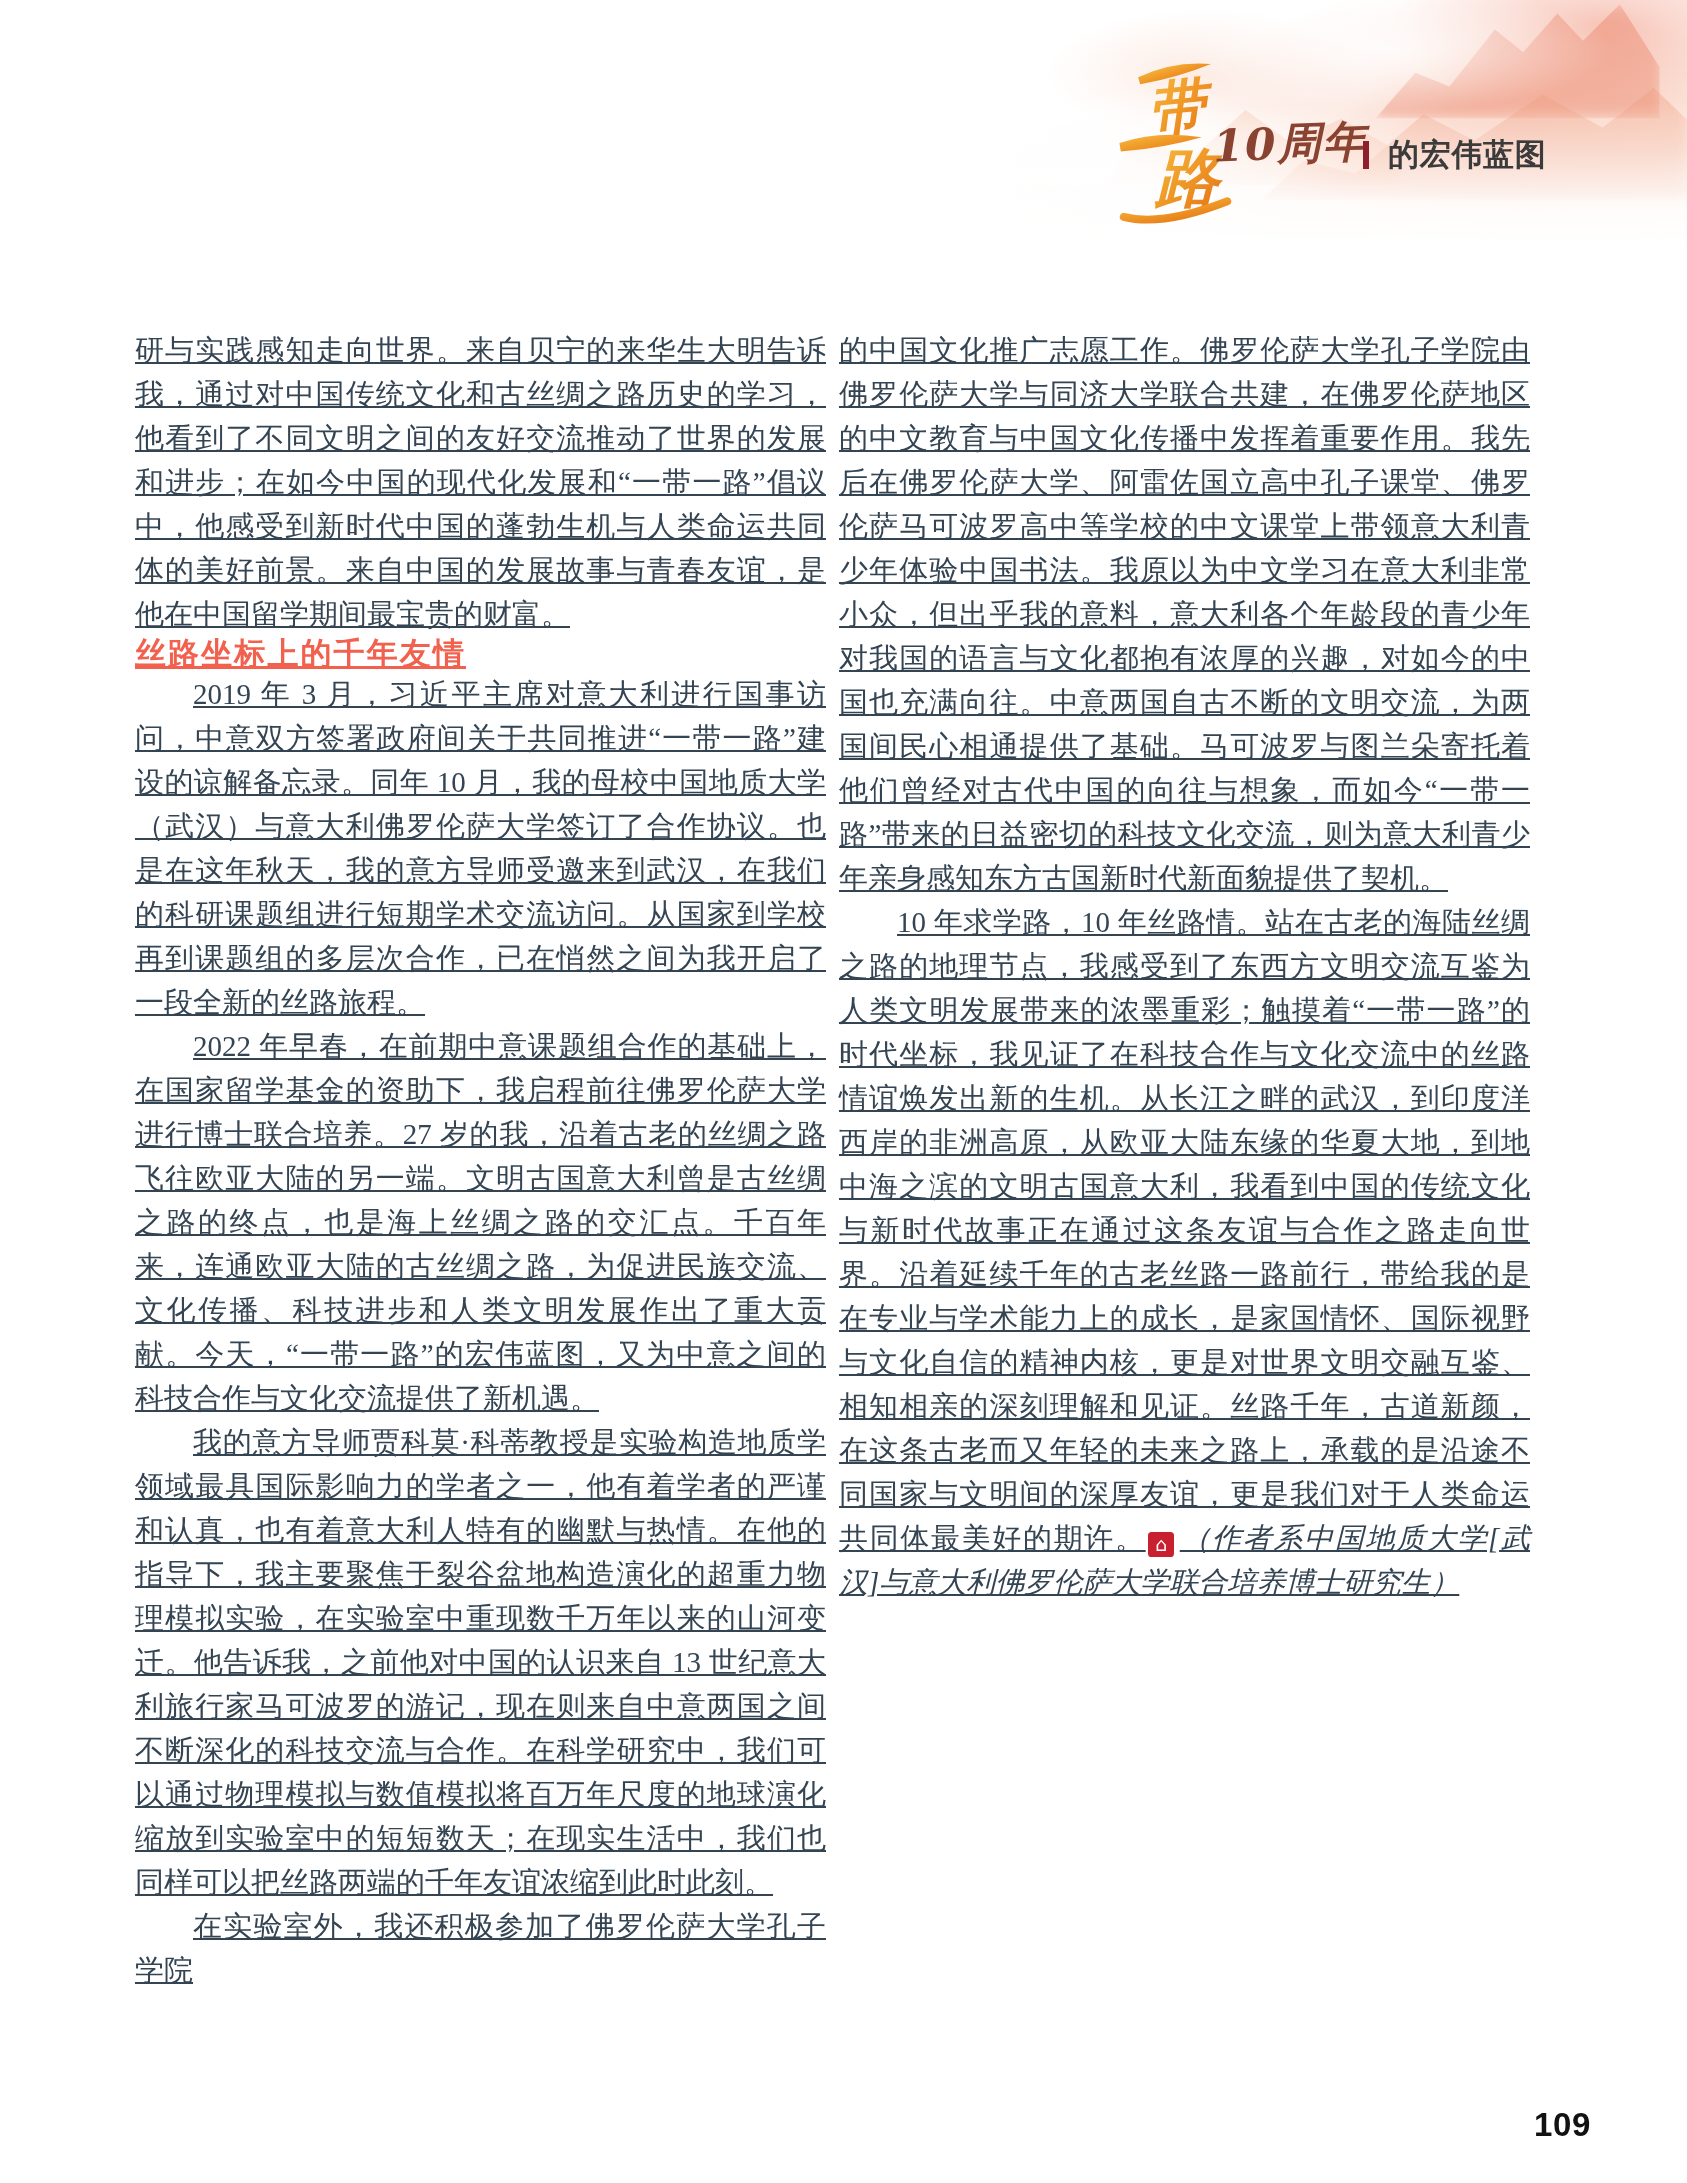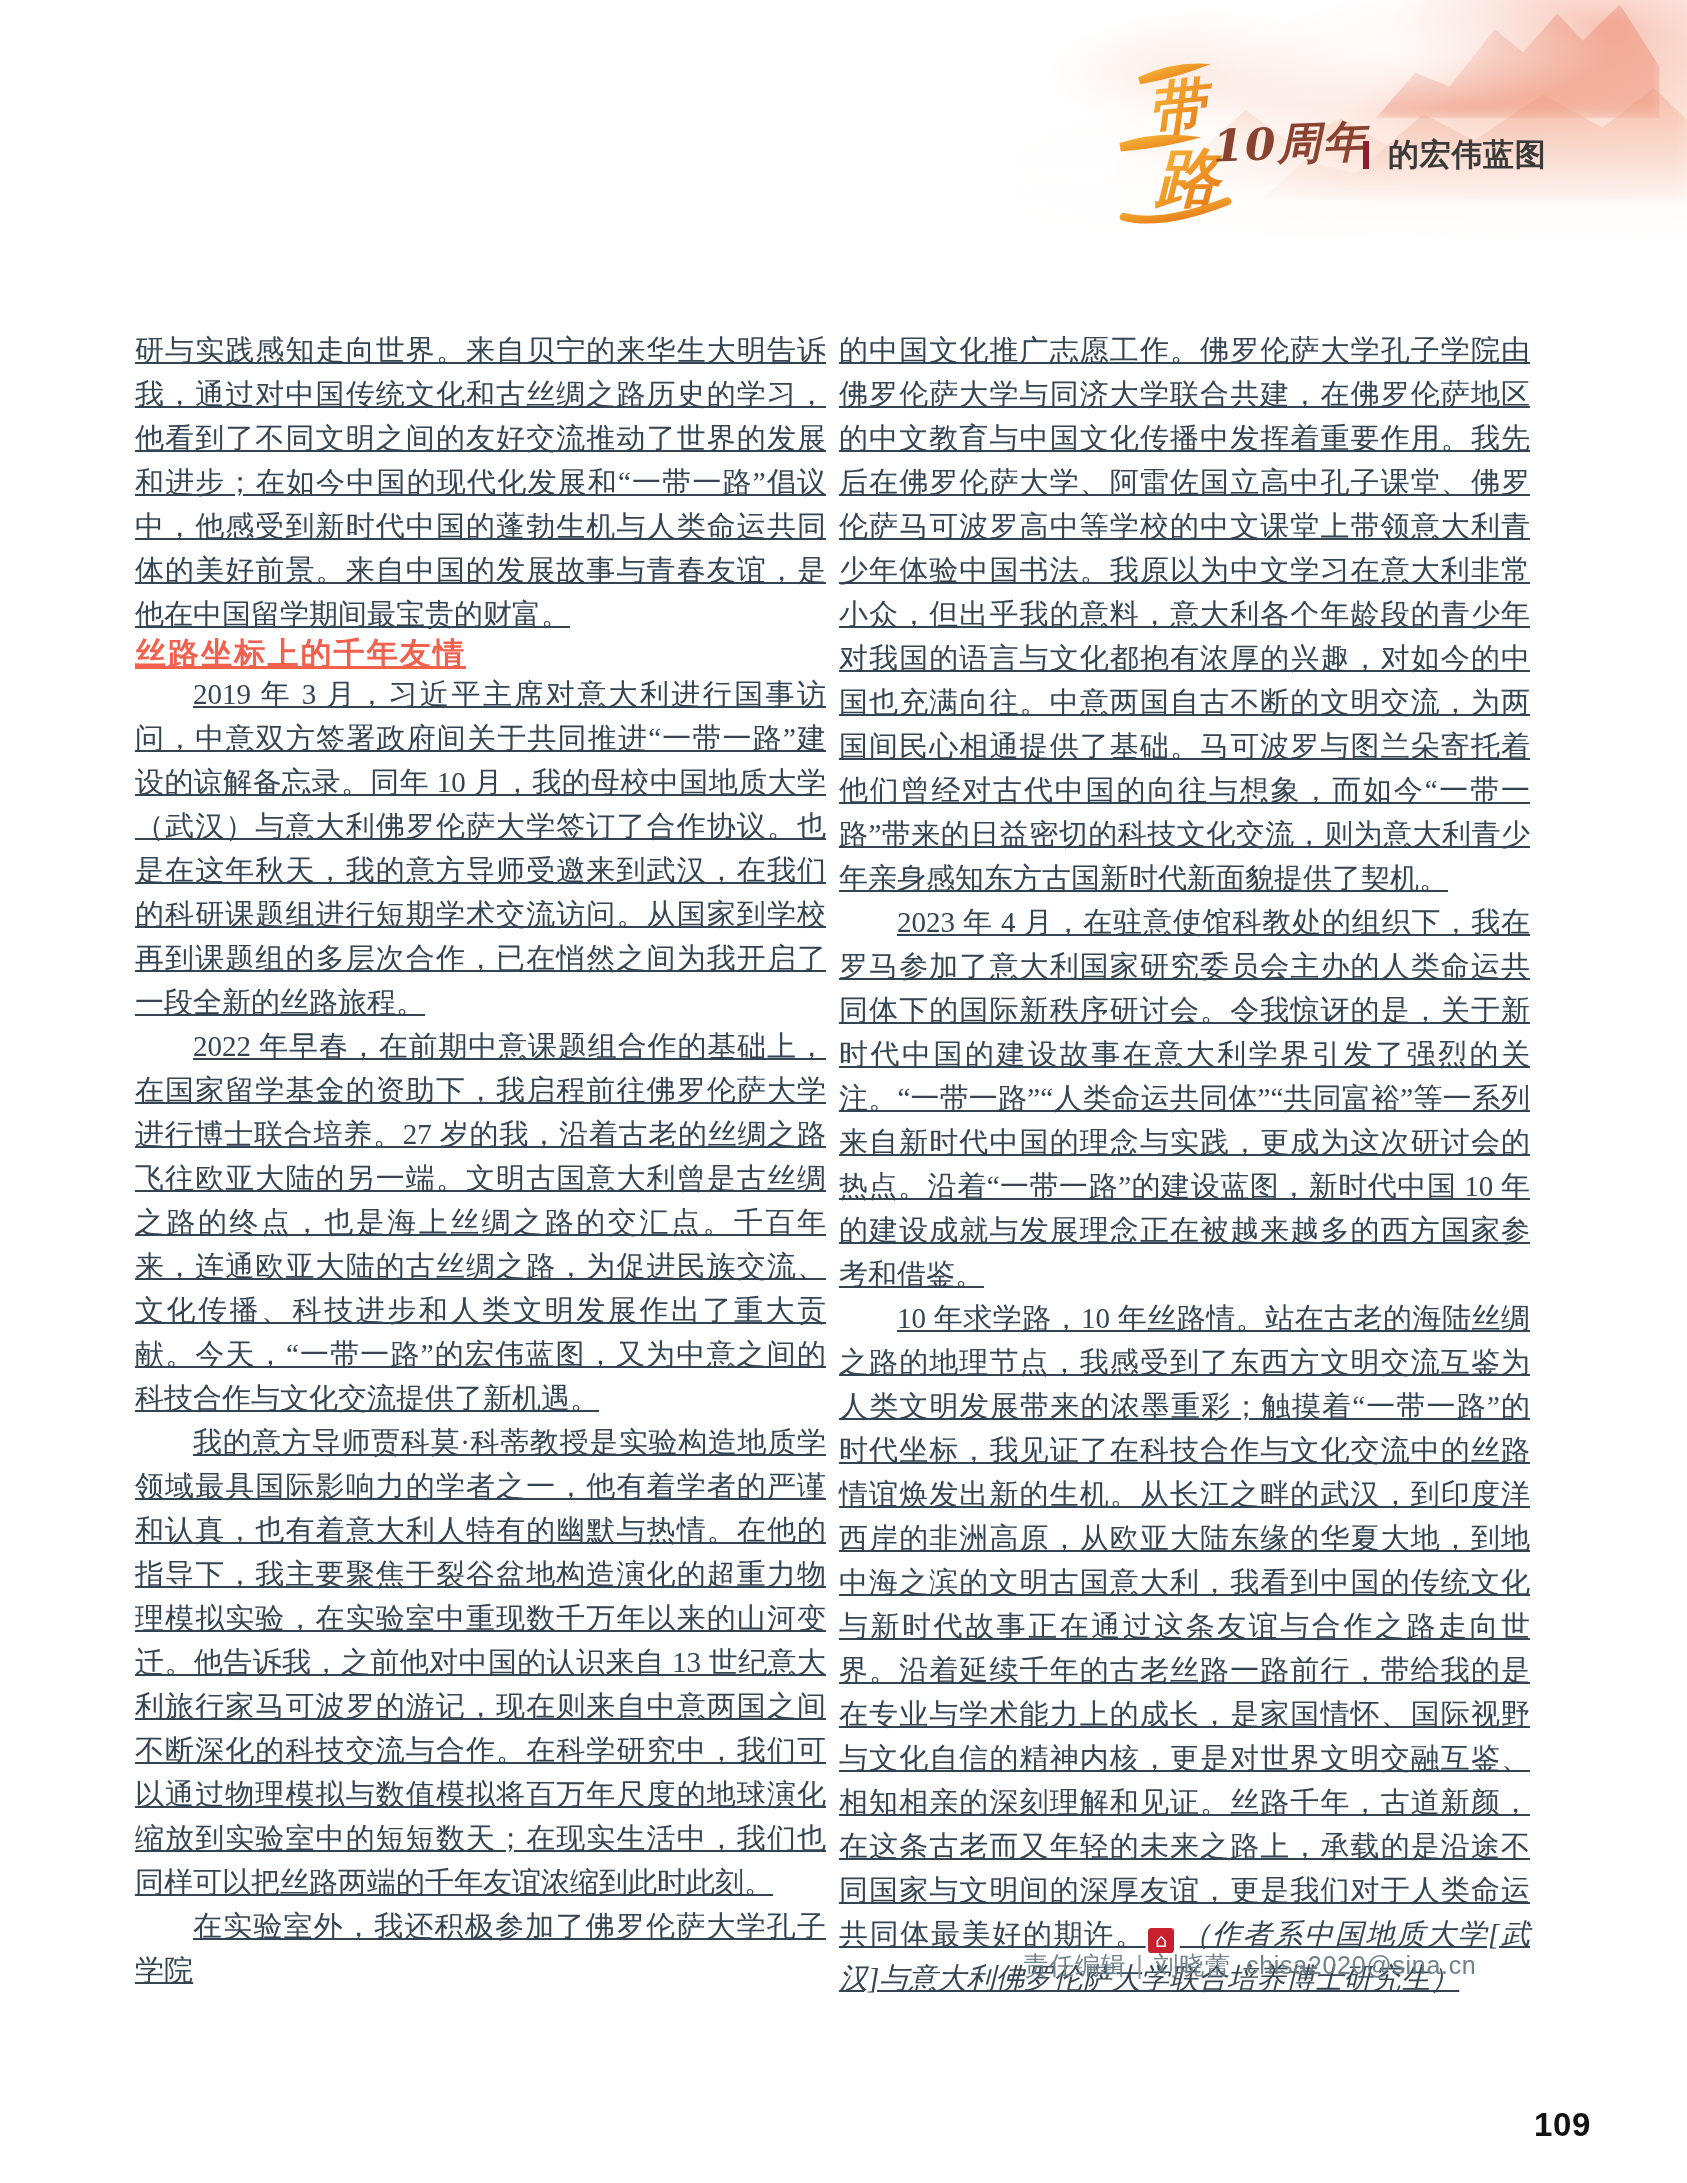--- a/index.html
+++ b/index.html
@@ -126,24 +126,20 @@
     <p>研与实践感知走向世界。来自贝宁的来华生大明告诉我，通过对中国传统文化和古丝绸之路历史的学习，他看到了不同文明之间的友好交流推动了世界的发展和进步；在如今中国的现代化发展和“一带一路”倡议中，他感受到新时代中国的蓬勃生机与人类命运共同体的美好前景。来自中国的发展故事与青春友谊，是他在中国留学期间最宝贵的财富。</p>
     <p class="sec-heading">丝路坐标上的千年友情</p>
     <p class="indent">2019 年 3 月，习近平主席对意大利进行国事访问，中意双方签署政府间关于共同推进“一带一路”建设的谅解备忘录。同年 10 月，我的母校中国地质大学（武汉）与意大利佛罗伦萨大学签订了合作协议。也是在这年秋天，我的意方导师受邀来到武汉，在我们的科研课题组进行短期学术交流访问。从国家到学校再到课题组的多层次合作，已在悄然之间为我开启了一段全新的丝路旅程。</p>
     <p class="indent">2022 年早春，在前期中意课题组合作的基础上，在国家留学基金的资助下，我启程前往佛罗伦萨大学进行博士联合培养。27 岁的我，沿着古老的丝绸之路飞往欧亚大陆的另一端。文明古国意大利曾是古丝绸之路的终点，也是海上丝绸之路的交汇点。千百年来，连通欧亚大陆的古丝绸之路，为促进民族交流、文化传播、科技进步和人类文明发展作出了重大贡献。今天，“一带一路”的宏伟蓝图，又为中意之间的科技合作与文化交流提供了新机遇。</p>
     <p class="indent">我的意方导师贾科莫·科蒂教授是实验构造地质学领域最具国际影响力的学者之一，他有着学者的严谨和认真，也有着意大利人特有的幽默与热情。在他的指导下，我主要聚焦于裂谷盆地构造演化的超重力物理模拟实验，在实验室中重现数千万年以来的山河变迁。他告诉我，之前他对中国的认识来自 13 世纪意大利旅行家马可波罗的游记，现在则来自中意两国之间不断深化的科技交流与合作。在科学研究中，我们可以通过物理模拟与数值模拟将百万年尺度的地球演化缩放到实验室中的短短数天；在现实生活中，我们也同样可以把丝路两端的千年友谊浓缩到此时此刻。</p>
     <p class="indent">在实验室外，我还积极参加了佛罗伦萨大学孔子学院</p>
   </div>
 
   <div class="col col-right">
     <p>的中国文化推广志愿工作。佛罗伦萨大学孔子学院由佛罗伦萨大学与同济大学联合共建，在佛罗伦萨地区的中文教育与中国文化传播中发挥着重要作用。我先后在佛罗伦萨大学、阿雷佐国立高中孔子课堂、佛罗伦萨马可波罗高中等学校的中文课堂上带领意大利青少年体验中国书法。我原以为中文学习在意大利非常小众，但出乎我的意料，意大利各个年龄段的青少年对我国的语言与文化都抱有浓厚的兴趣，对如今的中国也充满向往。中意两国自古不断的文明交流，为两国间民心相通提供了基础。马可波罗与图兰朵寄托着他们曾经对古代中国的向往与想象，而如今“一带一路”带来的日益密切的科技文化交流，则为意大利青少年亲身感知东方古国新时代新面貌提供了契机。</p>
-    <p class="indent">2023 年 4 月，在驻意使馆科教处的组织下，我在罗马参加了意大利国家研究委员会主办的人类命运共同体下的国际新秩序研讨会。令我惊讶的是，关于新时代中国的建设故事在意大利学界引发了强烈的关注。“一带一路”“人类命运共同体”“共同富裕”等一系列来自新时代中国的理念与实践，更成为这次研讨会的热点。沿着“一带一路”的建设蓝图，新时代中国 10 年的建设成就与发展理念正在被越来越多的西方国家参考和借鉴。</p>
     <p class="indent"><span>10 年求学路，10 年丝路情。站在古老的海陆丝绸之路的地理节点，我感受到了东西方文明交流互鉴为人类文明发展带来的浓墨重彩；触摸着“一带一路”的时代坐标，我见证了在科技合作与文化交流中的丝路情谊焕发出新的生机。从长江之畔的武汉，到印度洋西岸的非洲高原，从欧亚大陆东缘的华夏大地，到地中海之滨的文明古国意大利，我看到中国的传统文化与新时代故事正在通过这条友谊与合作之路走向世界。沿着延续千年的古老丝路一路前行，带给我的是在专业与学术能力上的成长，是家国情怀、国际视野与文化自信的精神内核，更是对世界文明交融互鉴、相知相亲的深刻理解和见证。丝路千年，古道新颜，在这条古老而又年轻的未来之路上，承载的是沿途不同国家与文明间的深厚友谊，更是我们对于人类命运共同体最美好的期许。</span><span class="end-mark">⌂</span><span class="author-note">（作者系中国地质大学[武汉]与意大利佛罗伦萨大学联合培养博士研究生）</span></p>
   </div>
 
-  <div class="editor-line">
-    <span>责任编辑</span><span class="sep">|</span><span>刘晓蕾</span>&nbsp;&nbsp;<span>chisa2020@sina.cn</span>
-  </div>
 
   <div class="page-num">109</div>
 
 </div>
 
 
 </body></html>

